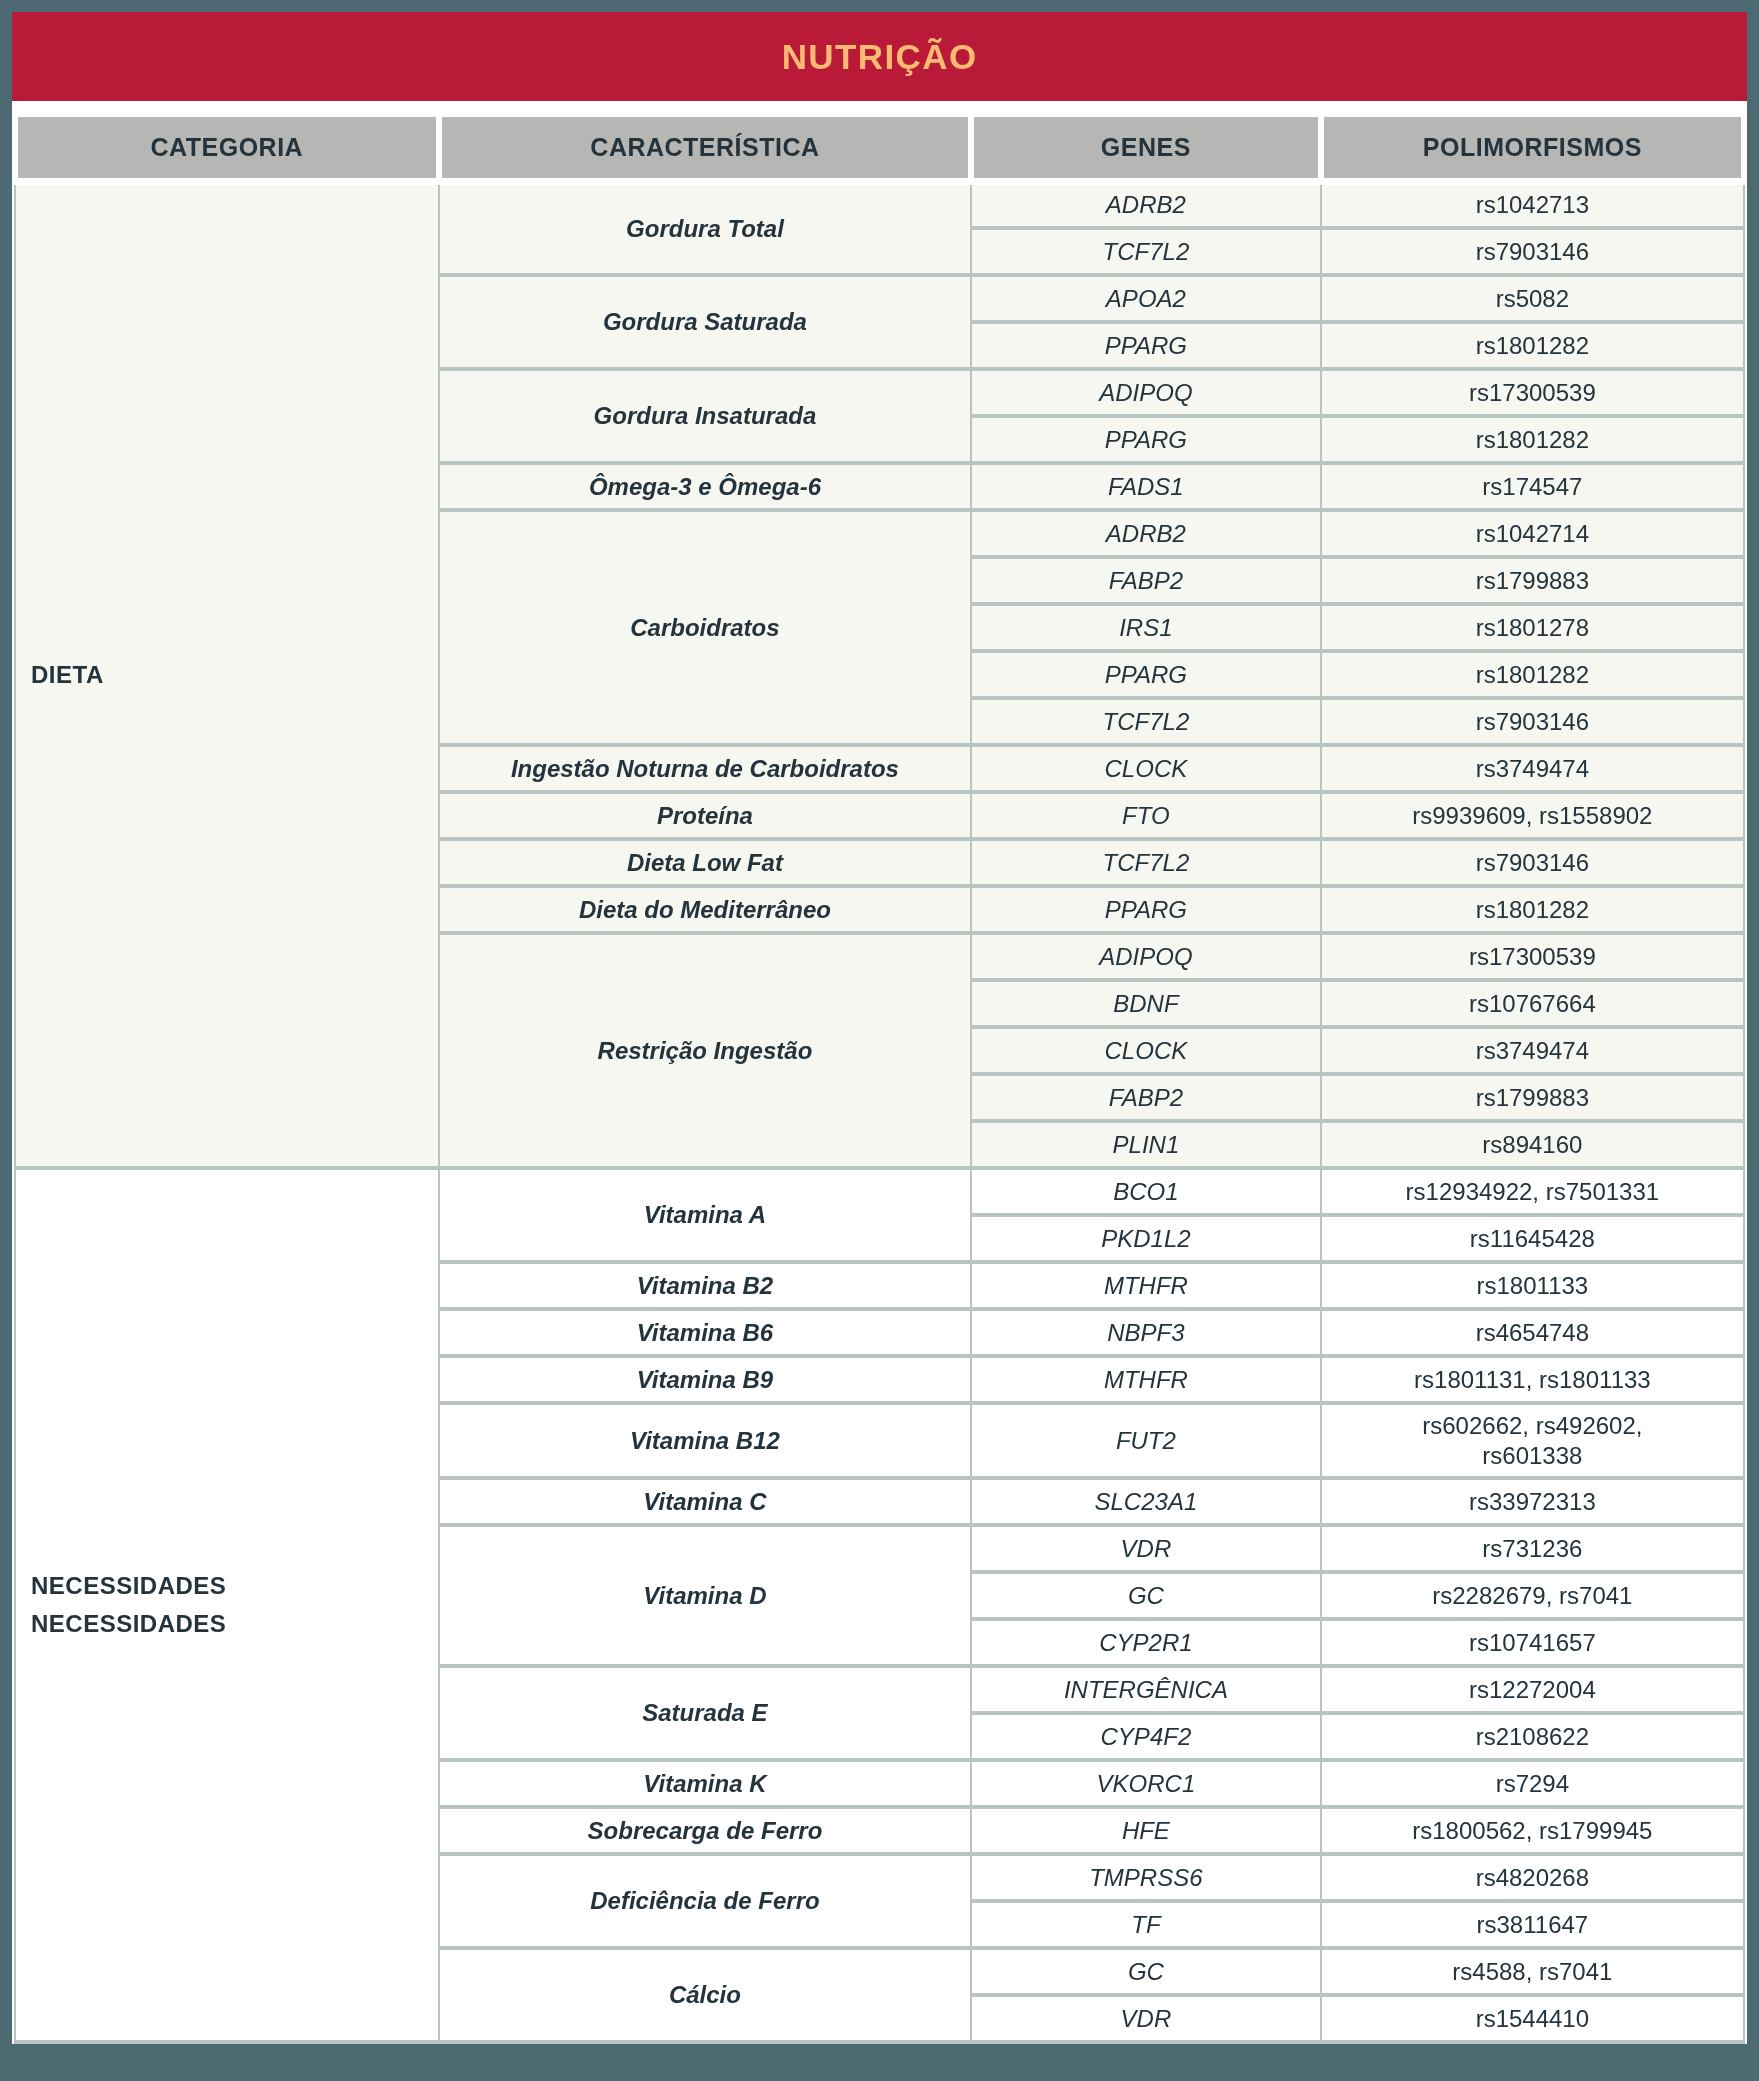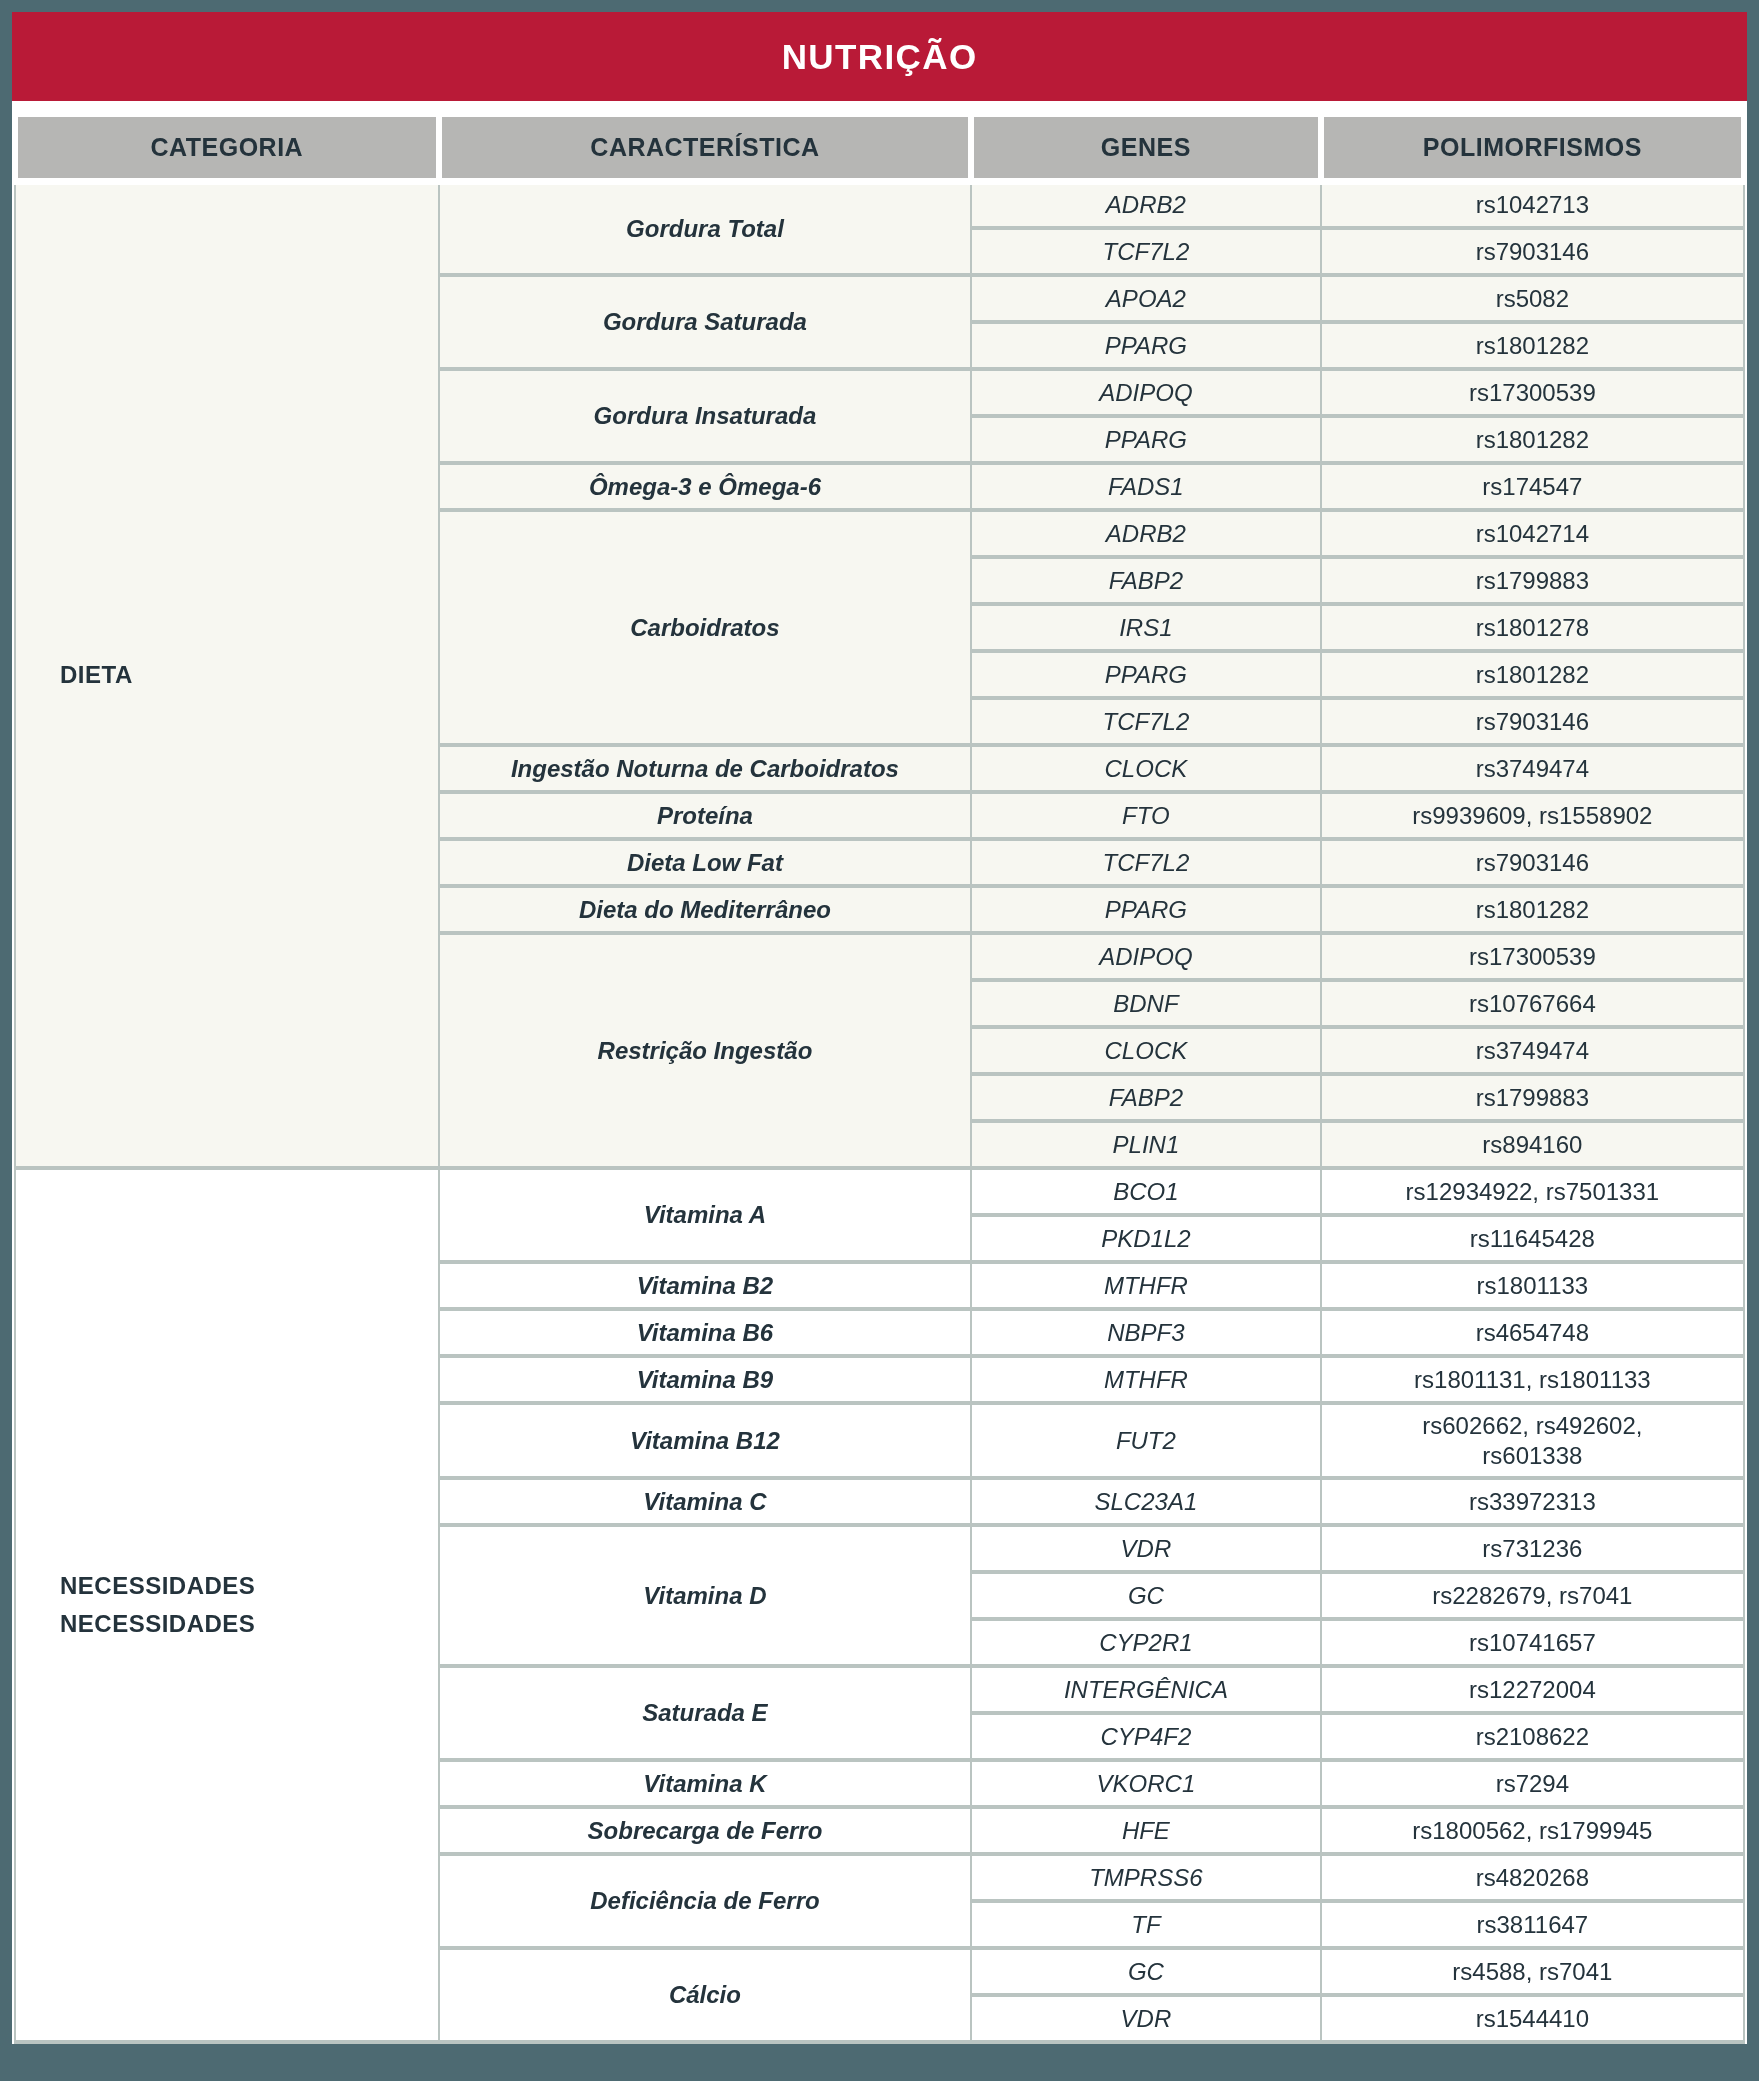--- a/index.html
+++ b/index.html
@@ -20,21 +20,21 @@
     background: #ffffff;
     width: 100%;
   }
   .banner {
     background: #b91a37;
     height: 89px;
     margin-bottom: 7.3px;
     display: flex;
     align-items: center;
     justify-content: center;
-    color: #ffffff;
+    color: #fdba74;
     font-size: 35px;
     font-weight: bold;
     letter-spacing: 1.4px;
   }
   table {
     width: 100%;
     border-collapse: collapse;
     table-layout: fixed;
     margin-top: 16px;
   }
@@ -64,21 +64,21 @@
     height: 47px;
     border: solid #bac4c1;
     border-width: 4.6px 2.7px;
     line-height: 1.25;
   }
   tbody tr.sec-0 td { background: #f7f7f1; }
   tbody tr.sec-1 td { background: #ffffff; }
   td.cat {
     text-align: left;
     font-weight: bold;
-    padding-left: 44px;
+    padding-left: 15px;
     padding-right: 55px;
     letter-spacing: 0.5px;
     line-height: 1.6;
   }
   td.char { font-weight: bold; padding: 0 11px; font-style: italic; }
   td.gene { font-style: italic; }
   td.poly { padding: 5.5px 50px; }
 </style>
 </head>
 <body>

